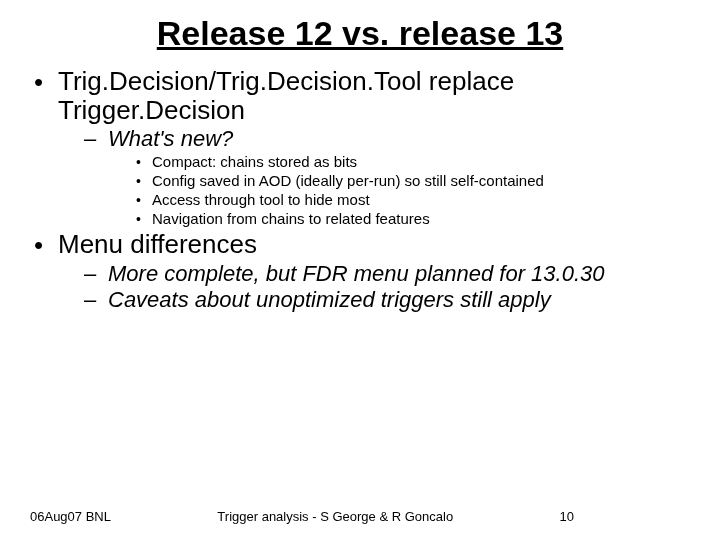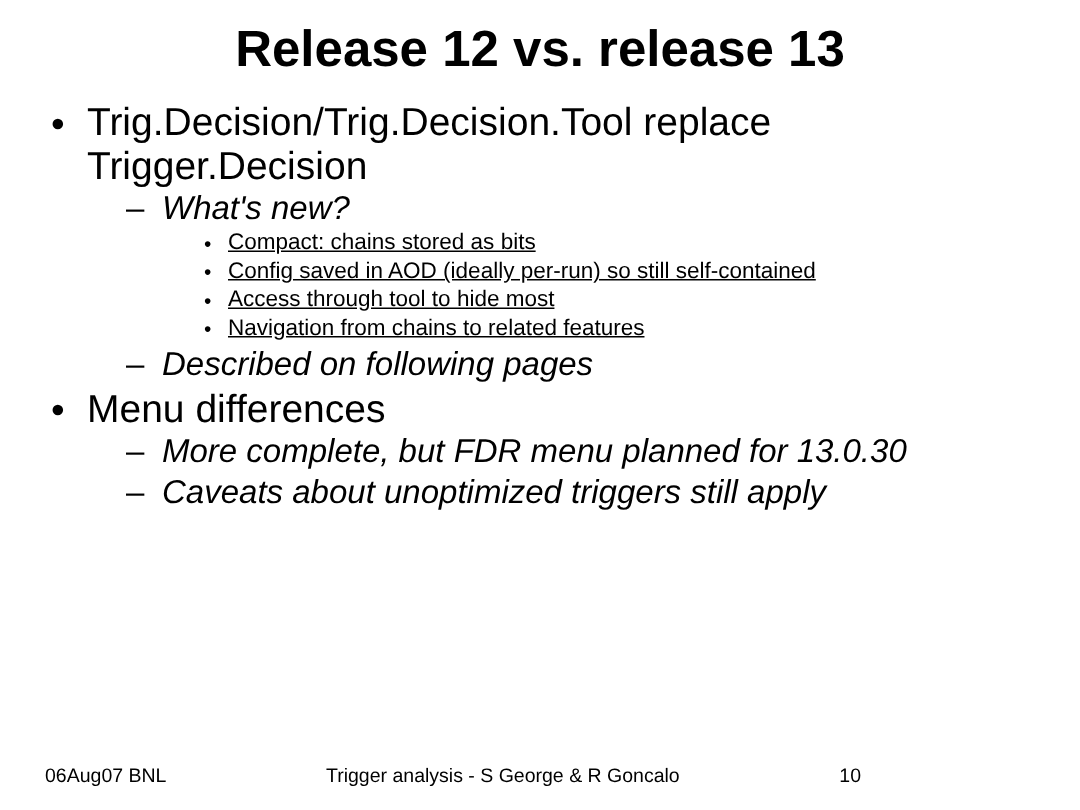--- a/index.html
+++ b/index.html
@@ -1,28 +1,28 @@
 <!DOCTYPE html>
 <html><head>
 <meta charset="utf-8">
 <style>
   * { margin: 0; padding: 0; box-sizing: border-box; }
   html, body { width: 720px; height: 540px; background: #fff; font-family: Arial, Helvetica, sans-serif; color: #000; }
   .slide { width: 720px; height: 540px; position: relative; padding: 14px 30px 0 30px; }
-  .title { font-size: 34px; text-align: center; margin-bottom: 14px; }
+  .title { font-size: 34px; text-align: center; margin-bottom: 14px; text-decoration: underline; }
   ul.level1 { list-style: none; padding-left: 0; }
   ul.level1 > li { padding-left: 28px; position: relative; margin-bottom: 2px; }
   ul.level1 > li::before { content: "•"; position: absolute; left: 4px; font-size: 26px; top: 0; }
   .l1-text { font-size: 26px; line-height: 1.1; }
   ul.level2 { list-style: none; padding-left: 26px; margin-top: 2px; }
   ul.level2 > li { padding-left: 24px; position: relative; margin-bottom: 1px; }
   ul.level2 > li::before { content: "–"; position: absolute; left: 0; font-size: 22px; top: 0; }
   .l2-text { font-size: 22px; line-height: 1.15; font-style: italic; }
   ul.level3 { list-style: none; padding-left: 28px; margin-top: 2px; margin-bottom: 2px; }
-  ul.level3 > li { padding-left: 16px; position: relative; text-decoration: underline; }
+  ul.level3 > li { padding-left: 16px; position: relative; }
   ul.level3 > li::before { content: "•"; position: absolute; left: 0; font-size: 14px; top: 1px; }
   .l3-text { font-size: 15px; line-height: 1.25; }
   .footer { position: absolute; bottom: 16px; left: 0; width: 604px; padding: 0 30px; display: flex; justify-content: space-between; font-size: 13px; }
 </style>
 </head>
 <body>
 
 <div class="slide">
 
   <h1 class="title">Release 12 vs. release 13</h1>
@@ -33,23 +33,20 @@
       <div class="l1-text">Trig.Decision/Trig.Decision.Tool replace Trigger.Decision</div>
       <ul class="level2">
         <li>
           <div class="l2-text">What's new?</div>
           <ul class="level3">
             <li><span class="l3-text">Compact: chains stored as bits</span></li>
             <li><span class="l3-text">Config saved in AOD (ideally per-run) so still self-contained</span></li>
             <li><span class="l3-text">Access through tool to hide most</span></li>
             <li><span class="l3-text">Navigation from chains to related features</span></li>
           </ul>
-        </li>
-        <li>
-          <div class="l2-text">Described on following pages</div>
         </li>
       </ul>
     </li>
 
     <li>
       <div class="l1-text">Menu differences</div>
       <ul class="level2">
         <li>
             <div class="l2-text">More complete, but FDR menu planned for 13.0.30</div>
           </li>

